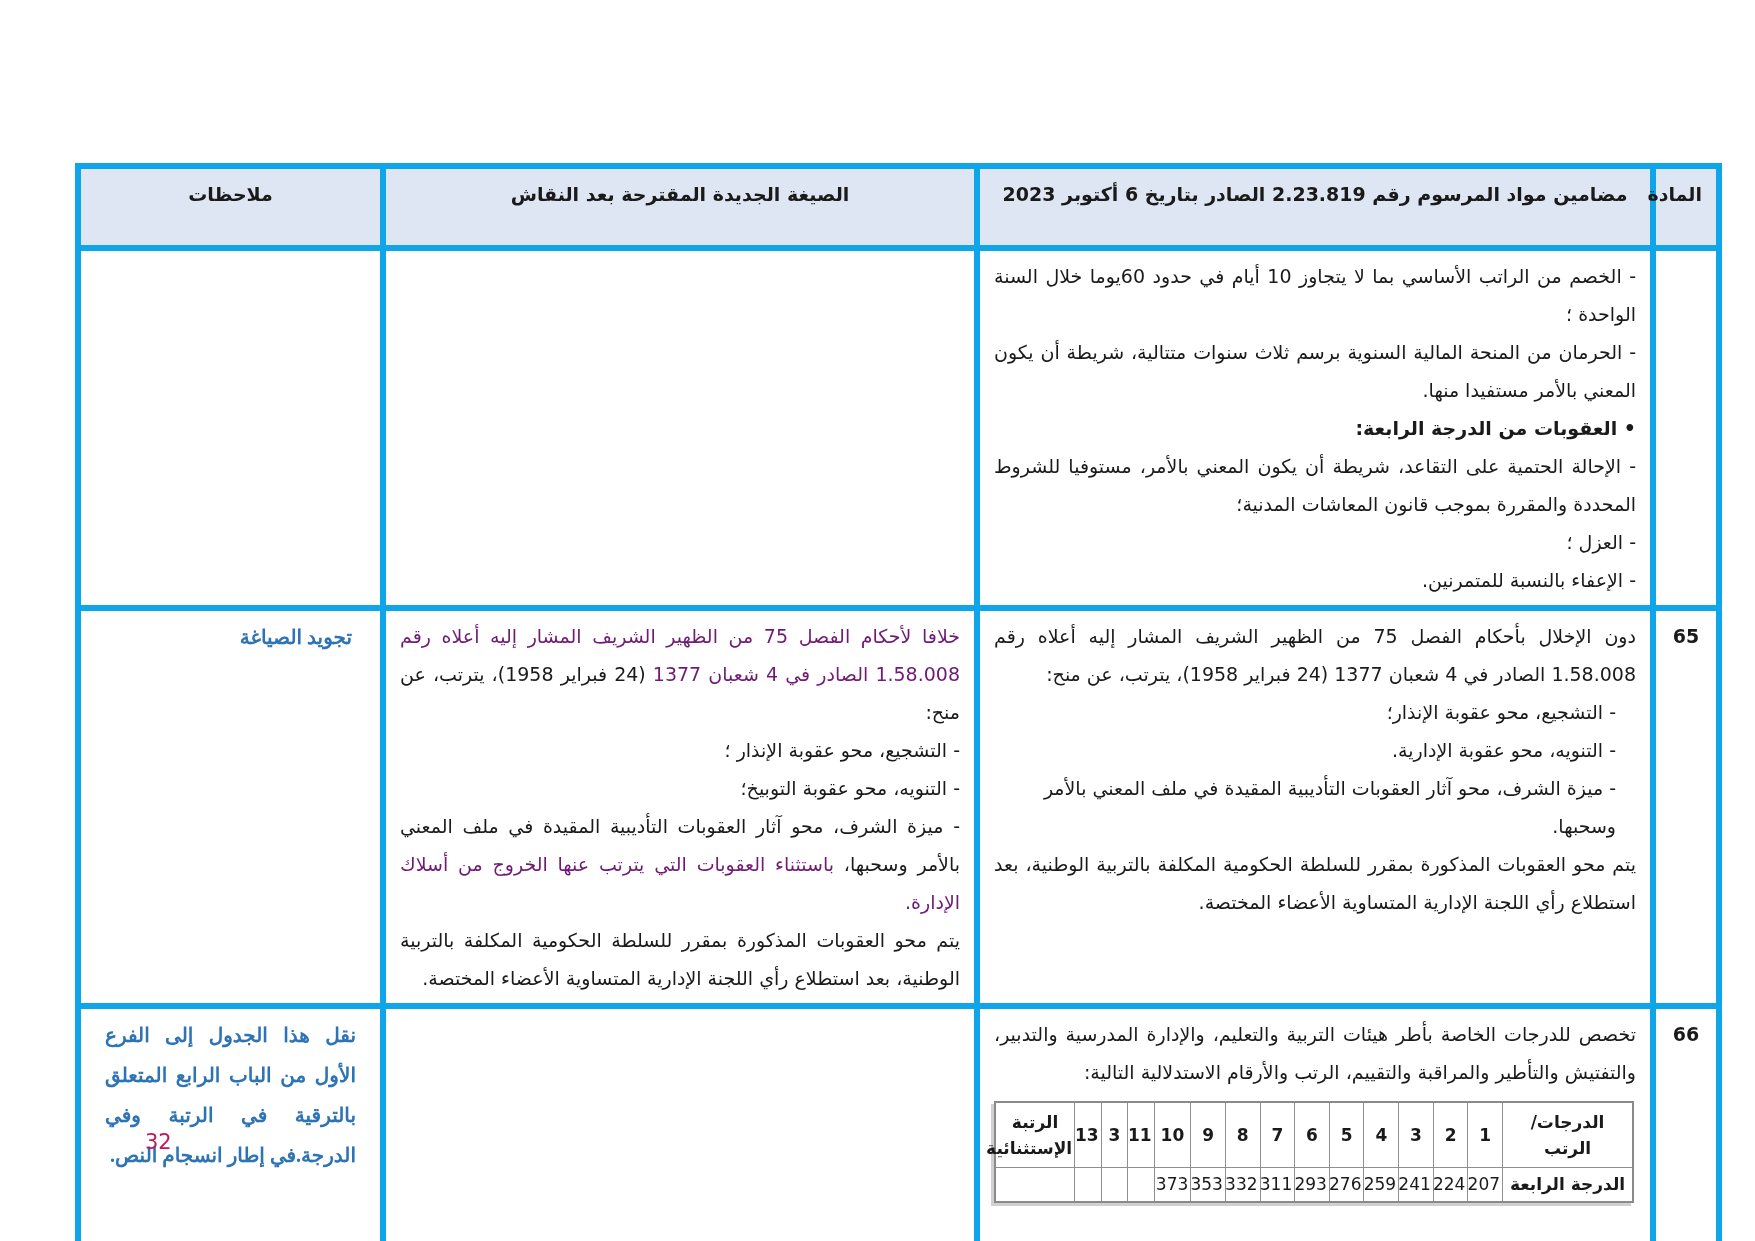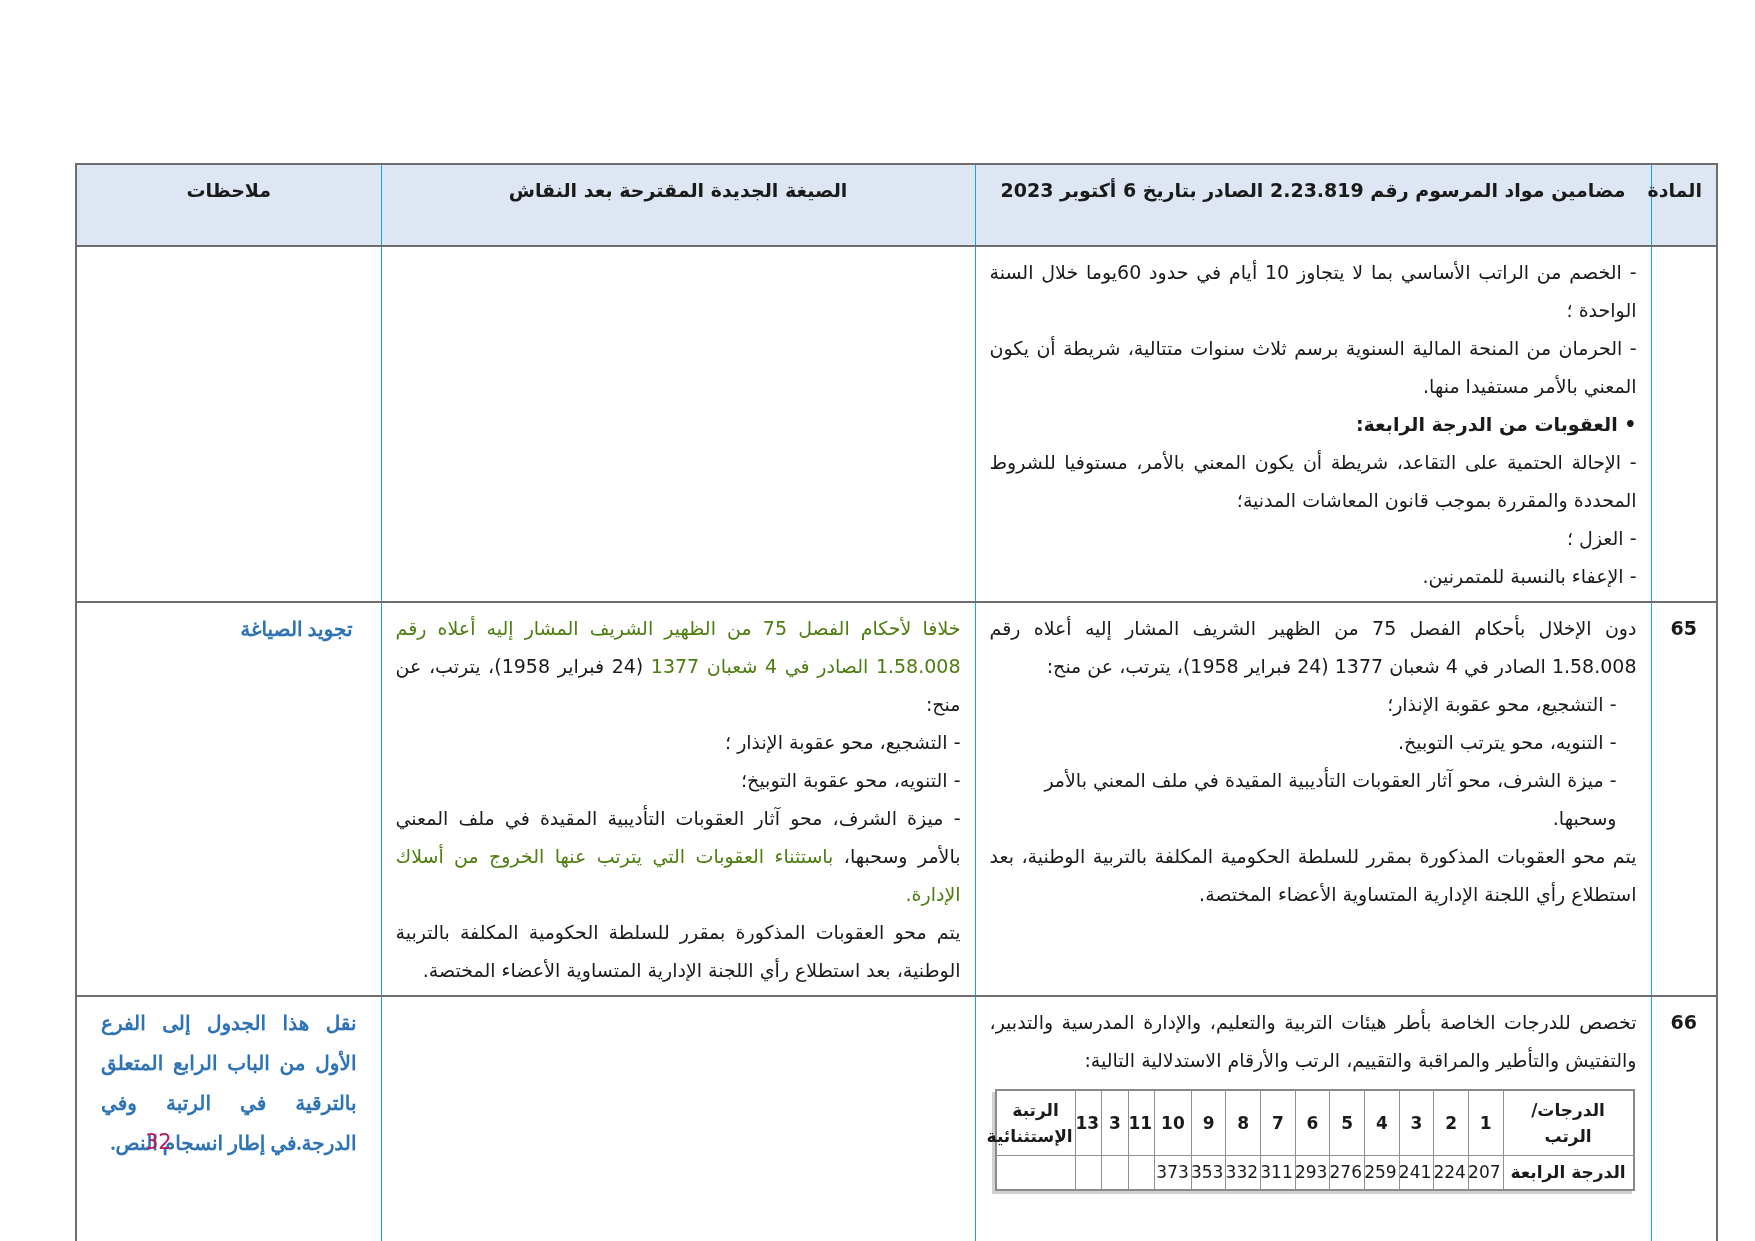--- a/index.html
+++ b/index.html
@@ -7,38 +7,38 @@
     width:1755px;height:1241px;background:#ffffff;position:relative;overflow:hidden;
     font-family:"DejaVu Sans", sans-serif;color:#1a1a1a;
   }
   .sheet{position:absolute;inset:0;}
   table.main{
     position:absolute;top:163px;left:75px;width:1641px;
     border-collapse:collapse;table-layout:fixed;direction:rtl;
     border:2px solid #6e6e6e;
   }
   table.main > tbody > tr > td{
-    border:1px solid #0ea5e9;vertical-align:top;padding:6px 14px;
+    border:6px solid #0ea5e9;vertical-align:top;padding:6px 14px;
     font-size:19px;line-height:2.0;
   }
   table.main > tbody > tr{border-top:2px solid #6e6e6e;}
   tr.hdr > td{
     background:#dde6f2;text-align:center;vertical-align:middle;
     font-weight:bold;font-size:21px;line-height:1.5;padding:4px 8px;
   }
   tr.hdr{height:82px;}
   tr.r-cont{height:280px;margin-left:41px;}
   tr.r-65{height:295px;}
   tr.r-66{height:293px;}
   td.article-cell{text-align:center;vertical-align:middle;font-weight:bold;font-size:22px;}
   .para{text-align:justify;}
   .line{text-align:right;}
   .b{font-weight:bold;}
   .indent{padding-right:20px;}
-  .blue{color:#4d7c0f;}
+  .blue{color:#701a75;}
   td.notes-cell{vertical-align:middle;font-family:Liberation Serif, serif;}
   .note-blue{
     color:#2e74b5;font-weight:bold;font-size:20px;line-height:2.0;
     text-align:justify;padding:0 10px;
   }
   .note-short{text-align:right;padding:0 14px;}
   
   table.grades{
     border-collapse:collapse;table-layout:fixed;direction:rtl;
     margin:10px 2px 0 4px;width:640px;
@@ -88,21 +88,21 @@
         </td>
         <td></td>
         <td class="notes-cell"></td>
       </tr>
 
       <tr class="r-65">
         <td class="article-cell">65</td>
         <td>
           <div class="para">دون الإخلال بأحكام الفصل 75 من الظهير الشريف المشار إليه أعلاه رقم 1.58.008 الصادر في 4 شعبان 1377 (24 فبراير 1958)، يترتب، عن منح:</div>
           <div class="line indent">- التشجيع، محو عقوبة الإنذار؛</div>
-          <div class="line indent">- التنويه، محو يترتب التوبيخ.</div>
+          <div class="line indent">- التنويه، محو عقوبة الإدارية.</div>
           <div class="line indent">- ميزة الشرف، محو آثار العقوبات التأديبية المقيدة في ملف المعني بالأمر وسحبها.</div>
           <div class="para">يتم محو العقوبات المذكورة بمقرر للسلطة الحكومية المكلفة بالتربية الوطنية، بعد استطلاع رأي اللجنة الإدارية المتساوية الأعضاء المختصة.</div>
         </td>
         <td>
           <div class="para"><span class="blue">خلافا لأحكام الفصل 75 من الظهير الشريف المشار إليه أعلاه رقم 1.58.008 الصادر في 4 شعبان 1377 </span><span>(24 فبراير 1958)، يترتب، عن منح:</span></div>
           <div class="line">- التشجيع، محو عقوبة الإنذار ؛</div>
           <div class="line">- التنويه، محو عقوبة التوبيخ؛</div>
           <div class="para"><span>- ميزة الشرف، محو آثار العقوبات التأديبية المقيدة في ملف المعني بالأمر وسحبها، </span><span class="blue">باستثناء العقوبات التي يترتب عنها الخروج من أسلاك الإدارة.</span></div>
           <div class="para">يتم محو العقوبات المذكورة بمقرر للسلطة الحكومية المكلفة بالتربية الوطنية، بعد استطلاع رأي اللجنة الإدارية المتساوية الأعضاء المختصة.</div>
         </td>

